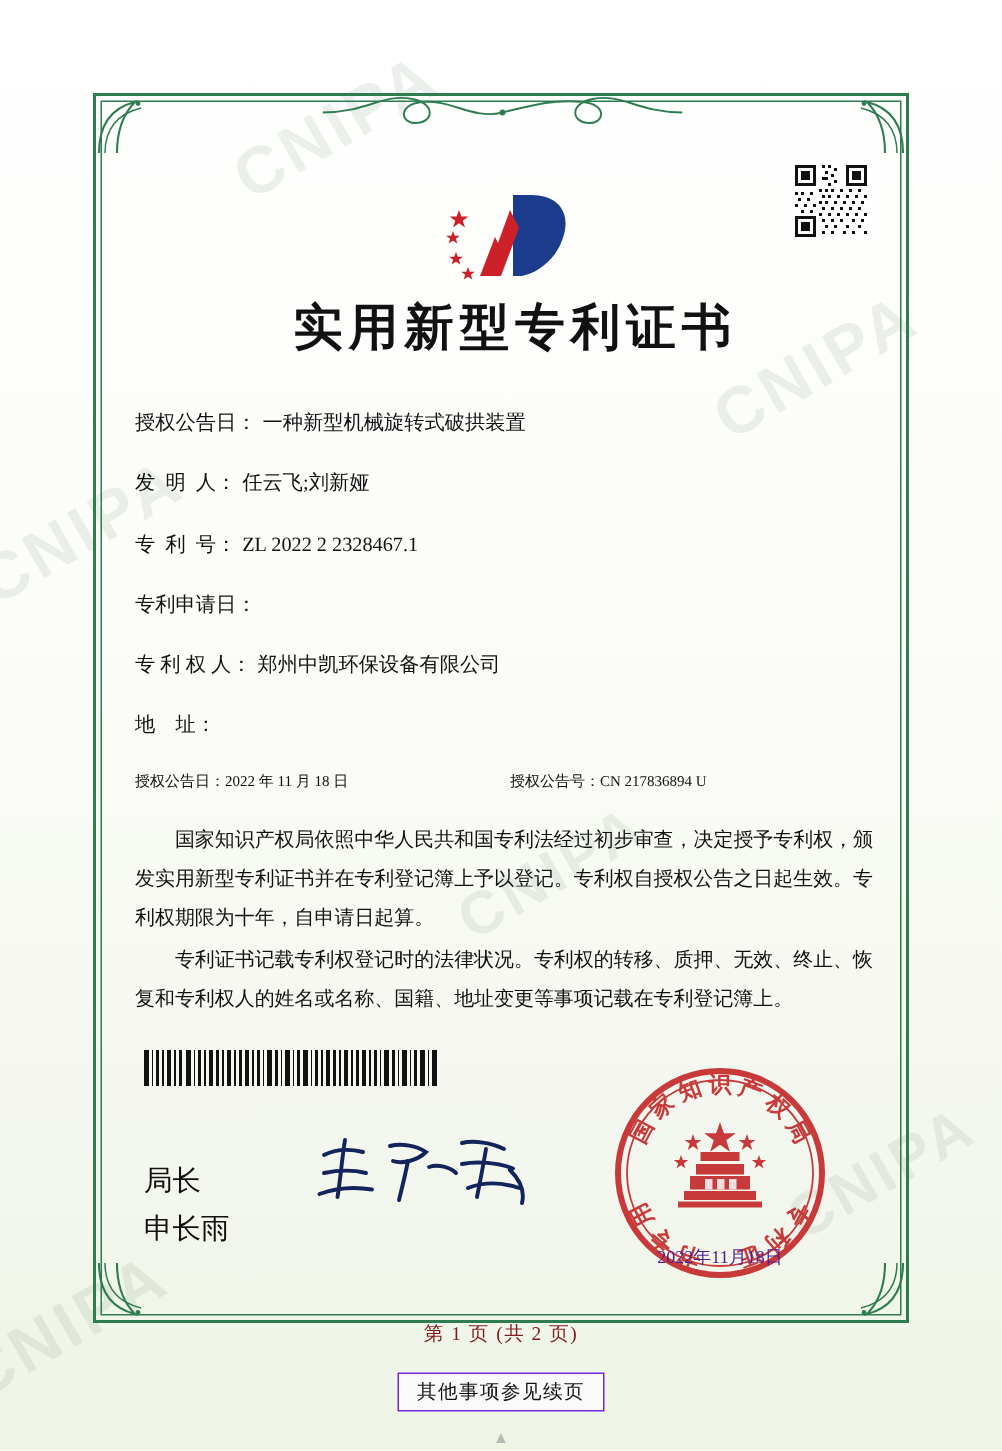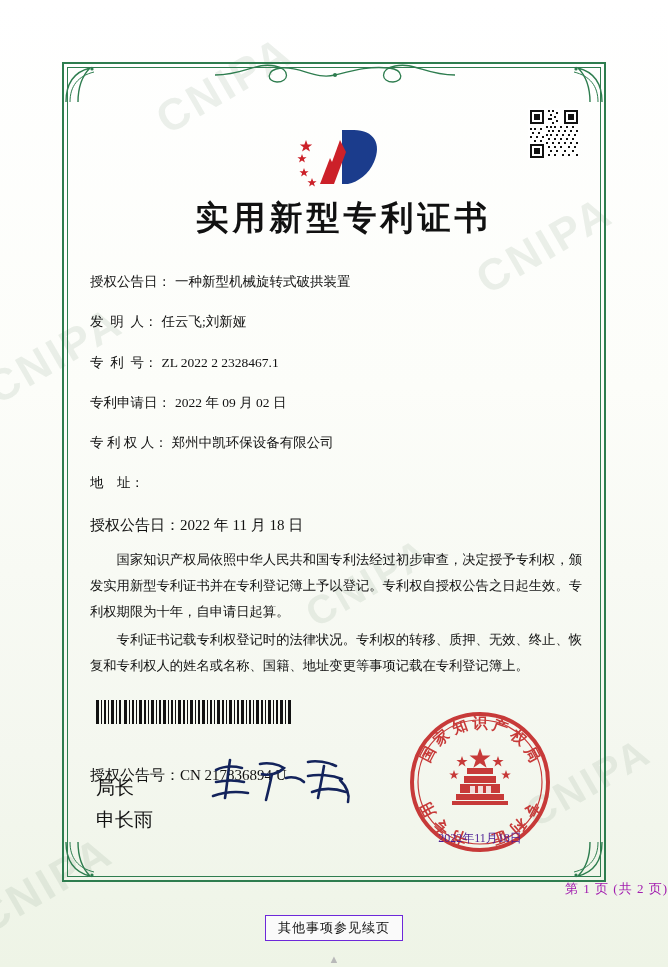--- a/index.html
+++ b/index.html
@@ -147,23 +147,22 @@
     padding-left: 4px;
   }
   .field-value .line2 {
     display: block;
     padding-left: 28px;
   }
 
   .grant-row {
     display: flex;
     margin-bottom: 6px;
-    font-size: 15px;
+    font-size: 10px;
     line-height: 1.5;
-    flex-direction: column;
   }
   .grant-row .seg1 { flex: 0 0 250px; }
   .grant-row .seg2 { flex: 1 1 auto; }
 
   .paragraphs {
     position: absolute;
     left: 90px; top: 547px;
     width: 492px;
     font-size: 13.3px;
     line-height: 1.95;
@@ -212,23 +211,23 @@
     width: 152px;
     text-align: center;
     font-size: 12px;
     color: #4c1d95;
     letter-spacing: 0px;
   }
 
   .page-num {
     position: absolute;
     left: 0; right: 0; top: 880px;
-    text-align: right;
+    text-align: center;
     font-size: 13px;
-    color: #a21caf;
+    color: #7f1d1d;
     letter-spacing: 1px;
   }
 
   .footnote {
     position: absolute;
     left: 0; right: 0; top: 915px;
     text-align: center;
   }
   .footnote span {
     display: inline-block;
@@ -407,21 +406,20 @@
     <div class="field-row">
       <span class="field-label">发  明  人：</span>
       <span class="field-value">任云飞;刘新娅</span>
     </div>
     <div class="field-row">
       <span class="field-label">专  利  号：</span>
       <span class="field-value">ZL 2022 2 2328467.1</span>
     </div>
     <div class="field-row">
       <span class="field-label">专利申请日：</span>
-      <span class="field-value">2022 年 09 月 02 日</span>
     </div>
     <div class="field-row">
       <span class="field-label">专 利 权 人：</span>
       <span class="field-value">郑州中凯环保设备有限公司</span>
     </div>
     <div class="field-row">
       <span class="field-label">地    址：</span>
     </div>
 
     <div class="grant-row">

